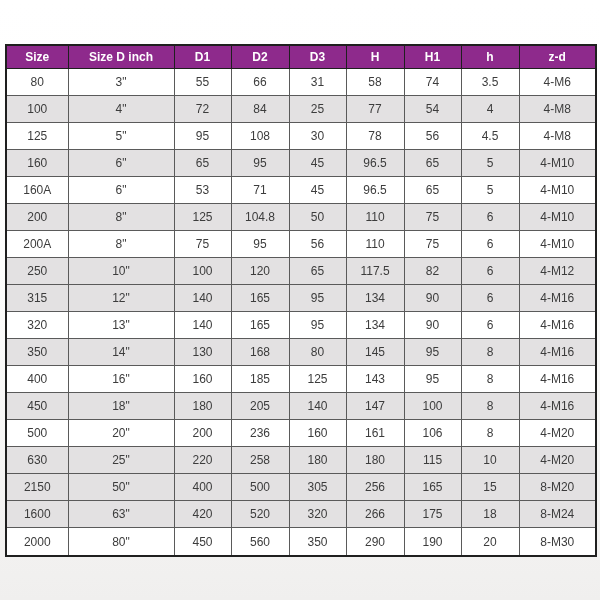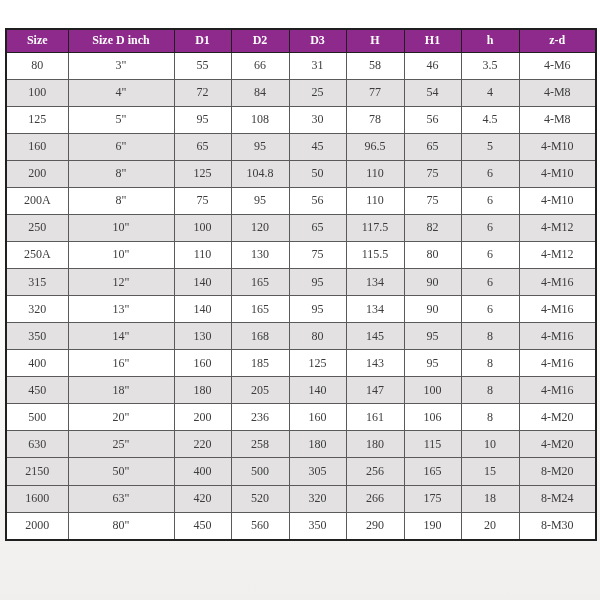--- a/index.html
+++ b/index.html
@@ -8,24 +8,23 @@
     padding: 0;
     width: 600px;
     height: 600px;
     font-family: "Liberation Sans", sans-serif;
     background: linear-gradient(180deg, #ffffff 0%, #fdfdfc 45%, #f0efee 100%);
     overflow: hidden;
   }
   .table-wrap {
     position: absolute;
     left: 5px;
-    top: 28px;
+    top: 44px;
     width: 590px;
     height: 456px;
-    font-family: Liberation Serif, serif;
   }
   table.spec-table {
     border-collapse: collapse;
     table-layout: fixed;
     width: 590px;
     height: 513px;
     border: 2px solid var(--border-dark, #1f1f1f);
   }
   table.spec-table th {
     background: var(--header-bg, #8e2a8c);
@@ -81,21 +80,21 @@
       </tr>
     </thead>
     <tbody>
         <tr>
           <td>80</td>
           <td>3"</td>
           <td>55</td>
           <td>66</td>
           <td>31</td>
           <td>58</td>
-          <td>46</td>
+          <td>74</td>
           <td>3.5</td>
           <td>4-M6</td>
         </tr>
         <tr class="alt">
           <td>100</td>
           <td>4"</td>
           <td>72</td>
           <td>84</td>
           <td>25</td>
           <td>77</td>
@@ -118,20 +117,31 @@
           <td>160</td>
           <td>6"</td>
           <td>65</td>
           <td>95</td>
           <td>45</td>
           <td>96.5</td>
           <td>65</td>
           <td>5</td>
           <td>4-M10</td>
         </tr>
+        <tr>
+          <td>160A</td>
+          <td>6"</td>
+          <td>53</td>
+          <td>71</td>
+          <td>45</td>
+          <td>96.5</td>
+          <td>65</td>
+          <td>5</td>
+          <td>4-M10</td>
+        </tr>
         <tr class="alt">
           <td>200</td>
           <td>8"</td>
           <td>125</td>
           <td>104.8</td>
           <td>50</td>
           <td>110</td>
           <td>75</td>
           <td>6</td>
           <td>4-M10</td>
@@ -148,31 +158,20 @@
           <td>4-M10</td>
         </tr>
         <tr class="alt">
           <td>250</td>
           <td>10"</td>
           <td>100</td>
           <td>120</td>
           <td>65</td>
           <td>117.5</td>
           <td>82</td>
-          <td>6</td>
-          <td>4-M12</td>
-        </tr>
-        <tr>
-          <td>250A</td>
-          <td>10"</td>
-          <td>110</td>
-          <td>130</td>
-          <td>75</td>
-          <td>115.5</td>
-          <td>80</td>
           <td>6</td>
           <td>4-M12</td>
         </tr>
         <tr class="alt">
           <td>315</td>
           <td>12"</td>
           <td>140</td>
           <td>165</td>
           <td>95</td>
           <td>134</td>

